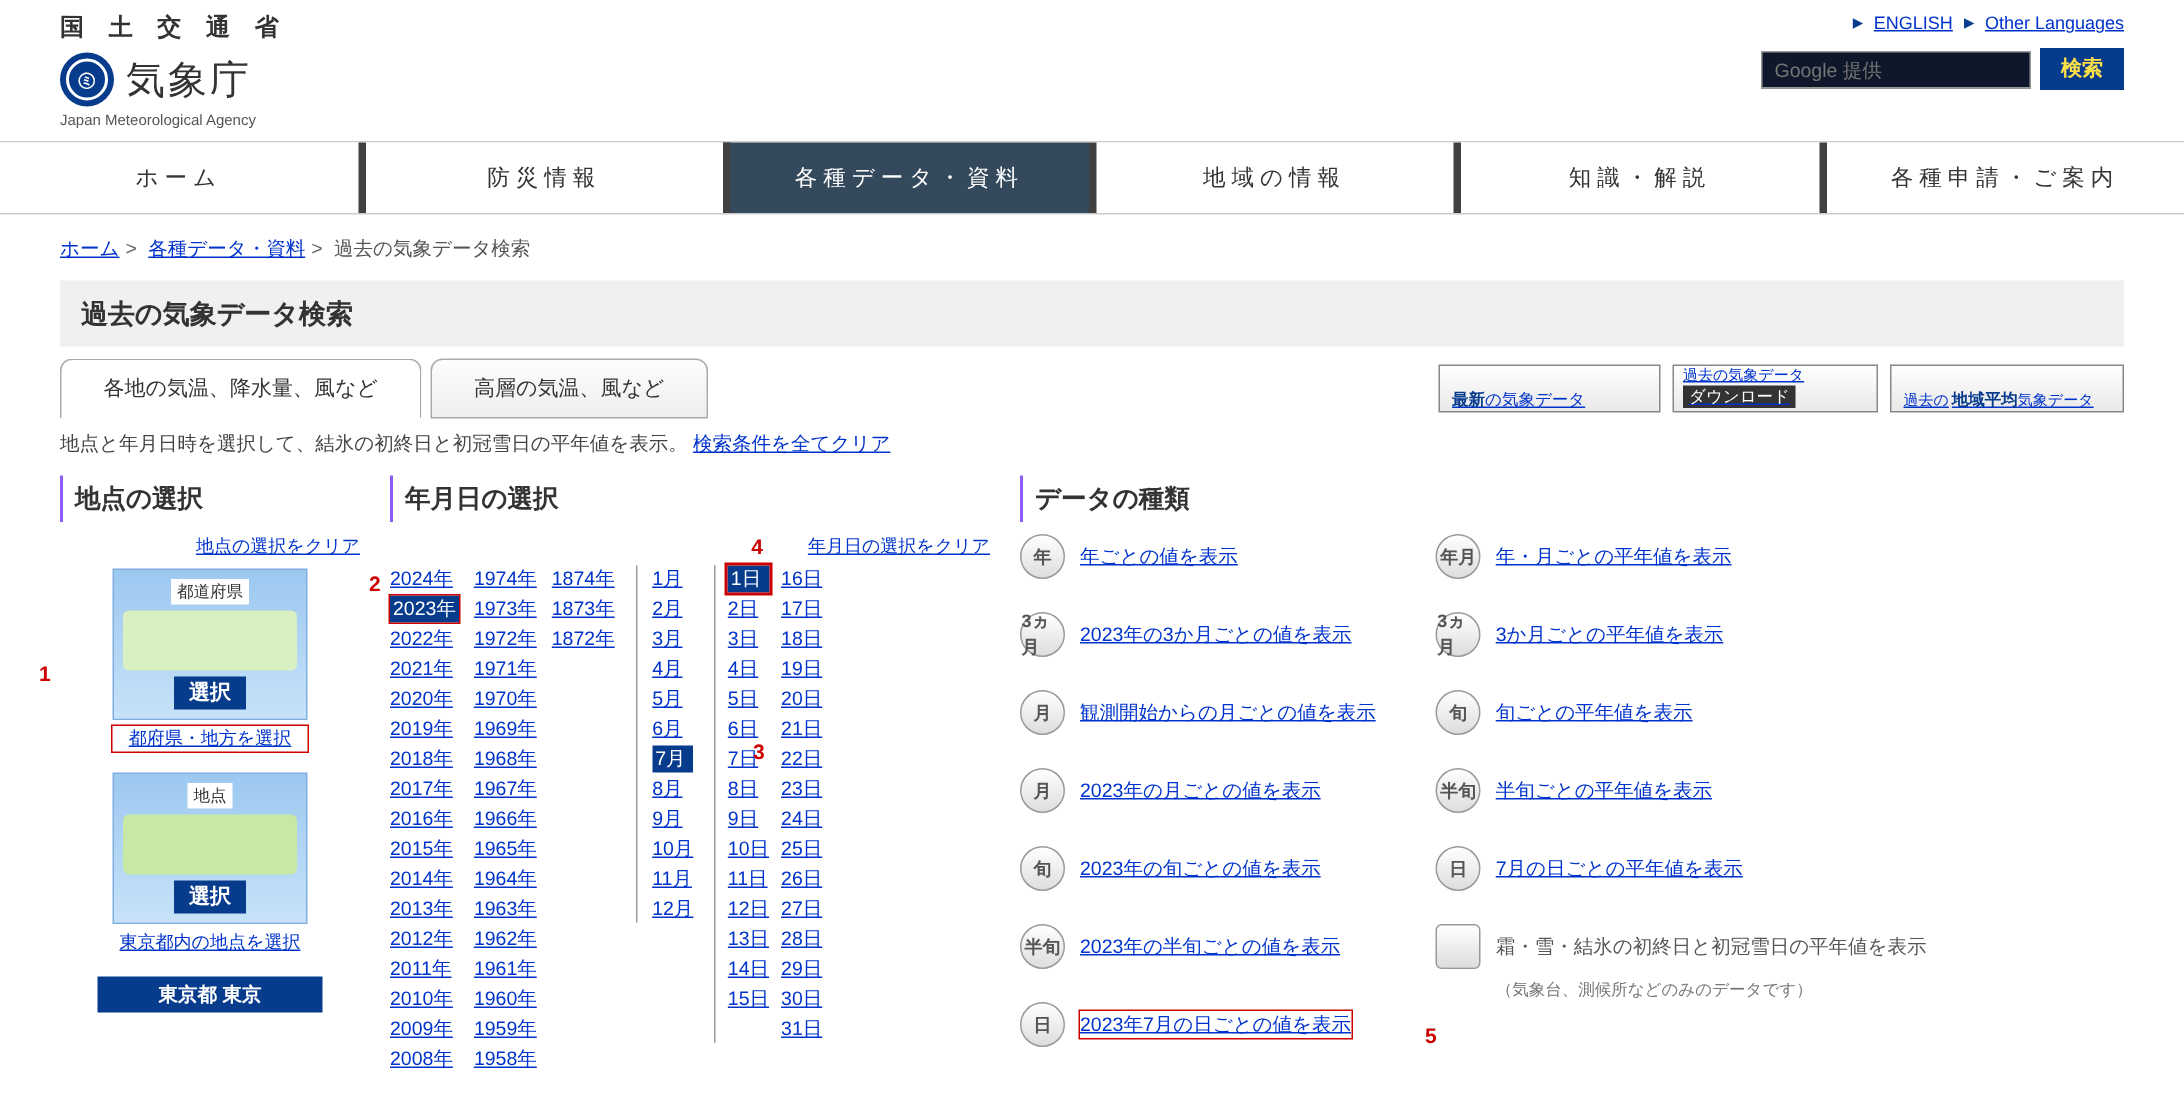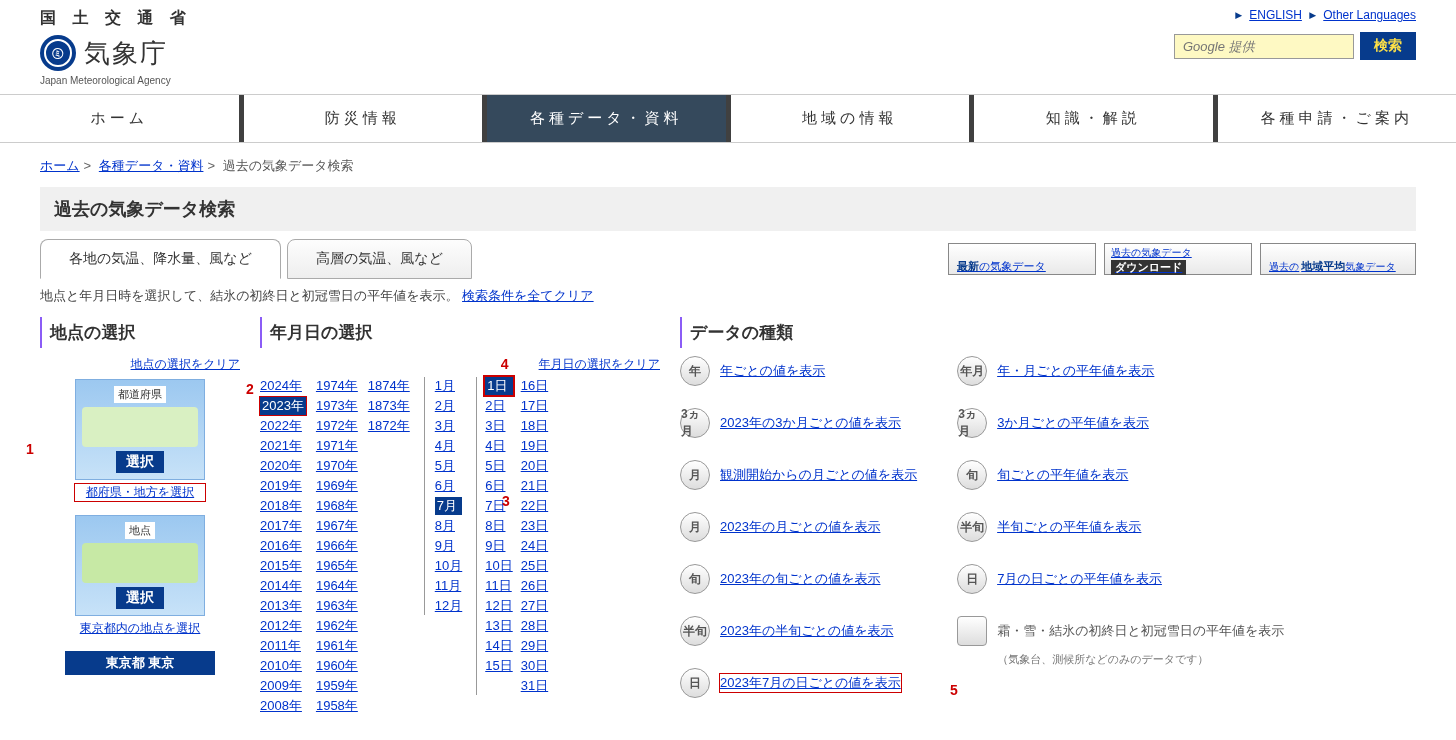--- a/index.html
+++ b/index.html
@@ -11,39 +11,39 @@
 .agency-row { display: flex; align-items: center; gap: 8px; }
 .agency-logo { width: 36px; height: 36px; border-radius: 50%; background: #073b8c; position: relative; display: flex; align-items: center; justify-content: center; }
 .agency-logo-inner { width: 28px; height: 28px; border: 2px solid #fff; border-radius: 50%; display: flex; align-items: center; justify-content: center; color: #fff; font-size: 12px; font-weight: bold; }
 .agency-name { font-size: 26px; color: #333; letter-spacing: 2px; }
 .agency-en { font-size: 10px; color: #555; margin-top: 4px; }
 .header-right { text-align: right; }
 .lang-links { margin-bottom: 10px; font-size: 12px; }
 .lang-links a { margin-left: 18px; position: relative; }
 .lang-links a::before { content: "▶"; font-size: 9px; color: #073b8c; position: absolute; left: -14px; top: 2px; }
 .search-row { display: flex; gap: 6px; align-items: center; }
-.search-box { border: 1px solid #999; padding: 4px 8px; width: 180px; font-size: 13px; color: #888; background: #fef9c3; font-style: italic; }
+.search-box { border: 1px solid #999; padding: 4px 8px; width: 180px; font-size: 13px; color: #888; background: #0f172a; }
 .search-btn { background: #073b8c; color: #fde047; border: none; padding: 5px 14px; font-weight: bold; font-size: 14px; cursor: pointer; }
 .nav { display: flex; border-bottom: 1px solid #ccc; background: #fff; }
 .nav-item { flex: 1; text-align: center; padding: 14px 0; font-size: 15px; letter-spacing: 4px; color: #333; border-left: 5px solid #404040; cursor: pointer; }
 .nav-item:first-child { border-left: none; }
 .nav-item.active { background: #35495c; color: #fff; }
 .content { padding: 14px 40px; }
 .breadcrumb { font-size: 13px; margin-bottom: 12px; }
 .breadcrumb span.sep { margin: 0 4px; color: #666; }
 .breadcrumb .current { color: #555; text-decoration: none; }
 .page-title-box { background: #f0f0f0; padding: 10px 14px; font-size: 18px; font-weight: bold; margin-bottom: 8px; }
 .tab-row { display: flex; justify-content: space-between; align-items: center; margin-bottom: 8px; }
 .tabs { display: flex; gap: 6px; }
 .tab { border: 1px solid #aaa; border-top-left-radius: 8px; border-top-right-radius: 8px; padding: 10px 28px; font-size: 14px; background: linear-gradient(#fdfdfd,#eee); cursor: pointer; }
 .tab.active { background: #fff; border-bottom: 1px solid #fff; }
 .banners { display: flex; gap: 8px; }
 .banner { height: 32px; border: 1px solid #888; display: flex; align-items: flex-end; padding: 0 8px; font-size: 11px; background: linear-gradient(#fff,#e9e9e9); }
 .banner1 { width: 148px; }
-.banner2 { width: 148px; }
+.banner2 { width: 137px; justify-content: flex-end; }
 .banner3 { width: 156px; }
 .instruction { font-size: 13px; color: #444; margin-bottom: 12px; }
 .cols { display: flex; gap: 20px; }
 .col1 { width: 200px; }
 .col2 { width: 400px; }
 .col3 { flex: 1; }
 .section-head { border-left: 2px solid #8b5cf6; padding: 4px 8px; font-size: 17px; font-weight: bold; margin-bottom: 8px; }
 .small-link { text-align: right; font-size: 12px; margin-bottom: 6px; }
 .map-card { border: 1px solid #7faee0; background: linear-gradient(#9cc8f0,#c7e2f8); padding: 6px; width: 130px; margin: 0 auto 4px; text-align: center; position: relative; }
 .map-card .label-bar { background: #fff; font-size: 11px; padding: 1px 4px; display: inline-block; margin-bottom: 4px; }
@@ -120,21 +120,21 @@
       <div class="tab active">各地の気温、降水量、風など</div>
       <div class="tab">高層の気温、風など</div>
     </div>
     <div class="banners">
       <a class="banner banner1">
           <b style="color:#073b8c">最新</b>
           <span>の気象データ</span>
         </a>
       <a class="banner banner2" style="flex-direction:column;align-items:flex-start;padding:2px 6px;">
           <span style="font-size:10px">過去の気象データ</span>
-          <span style="background:#333;color:#fff;padding:0 4px;font-weight:bold">ダウンロード</span>
+          <span style="background:#333;color:#fff;padding:0 4px;font-weight:normal">ダウンロード</span>
         </a>
       <a class="banner banner3">
           <span style="font-size:10px;margin-right:2px">過去の</span>
           <b style="color:#073b8c">地域平均</b>
           <span style="font-size:10px">気象データ</span>
         </a>
     </div>
   </div>
 
   <div class="instruction">

